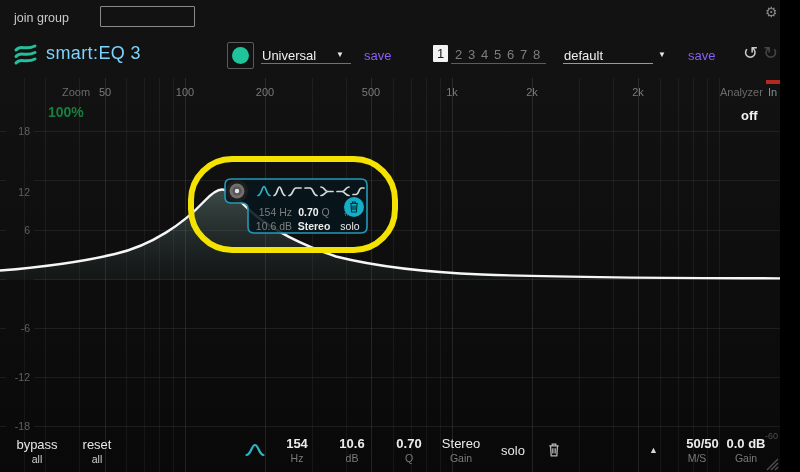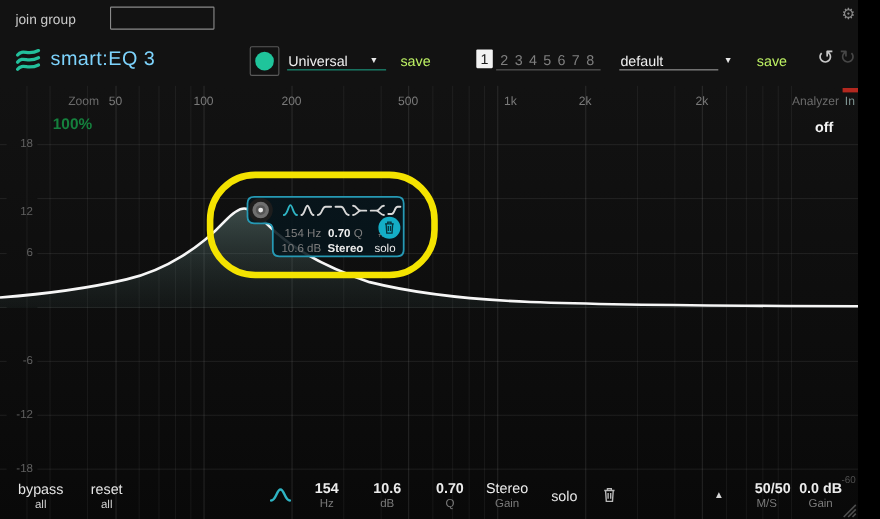--- a/index.html
+++ b/index.html
@@ -17,21 +17,21 @@
     border:1.5px solid #8a8a8a;border-radius:1px;color:#eee;font-size:12px;padding:0 4px;outline:none;}
   .gear{left:765px;top:4px;font-size:14px;color:#8a8a8a;cursor:pointer;}
   
   .title{left:46px;top:43px;font-size:18px;letter-spacing:.4px;color:#7dd3fc;}
   .rec-btn{left:227px;top:42px;width:27px;height:27px;border:1.5px solid #5a5a5a;border-radius:2px;
     display:flex;align-items:center;justify-content:center;cursor:pointer;}
   .rec-dot{width:17px;height:17px;border-radius:50%;background:#1fc49b;}
   .dd-text{font-size:13px;color:#f0f0f0;}
   .dd-underline{height:1px;}
   .caret{font-size:8px;color:#e8e8e8;}
-  .save{font-size:13px;color:#bef264;cursor:pointer;}
+  .save{font-size:13px;color:#8b5cf6;cursor:pointer;}
   .slot{font-size:13px;color:#7e7e7e;cursor:pointer;width:13px;text-align:center;display:inline-block;}
   .slot-active{background:#f2f2f2;color:#1a1a1a;width:15px;height:17px;line-height:17px;border-radius:1px;}
   .undo{font-size:18px;color:#c8c8c8;cursor:pointer;}
   .redo{font-size:18px;color:#474747;cursor:pointer;}
   
   #graph{left:0;top:78px;width:800px;height:394px;
     background:linear-gradient(#121212,#0c0c0c 70%,#090909);}
   .vline{position:absolute;top:0;bottom:0;width:1px;background:rgba(255,255,255,0.055);}
   .vline.major{background:rgba(255,255,255,0.10);}
   .hline{position:absolute;height:1px;background:rgba(255,255,255,0.075);left:34px;width:766px;}
@@ -158,21 +158,21 @@
         <div class="hdash" style="top: 250px;"></div>
         <div class="hline" style="top: 299px;"></div>
         <div class="hdash" style="top: 299px;"></div>
         <div class="hline" style="top: 348px;"></div>
         <div class="hdash" style="top: 348px;"></div>
       </div>
     <span class="freq-lab" style="left:105px;">50</span>
     <span class="freq-lab" style="left:185px;">100</span>
     <span class="freq-lab" style="left:265px;">200</span>
     <span class="freq-lab" style="left:371px;">500</span>
-    <span class="freq-lab" style="left:464px;">1k</span>
+    <span class="freq-lab" style="left:452px;">1k</span>
     <span class="freq-lab" style="left:532px;">2k</span>
     <span class="freq-lab" style="left:638px;">2k</span>
     <span class="db-lab" style="top:47px;">18</span>
     <span class="db-lab" style="top:108px;">12</span>
     <span class="db-lab" style="top:146px;">6</span>
     <span class="db-lab" style="top:244px;">-6</span>
     <span class="db-lab" style="top:293px;">-12</span>
     <span class="db-lab" style="top:342px;">-18</span>
   </div>
 

